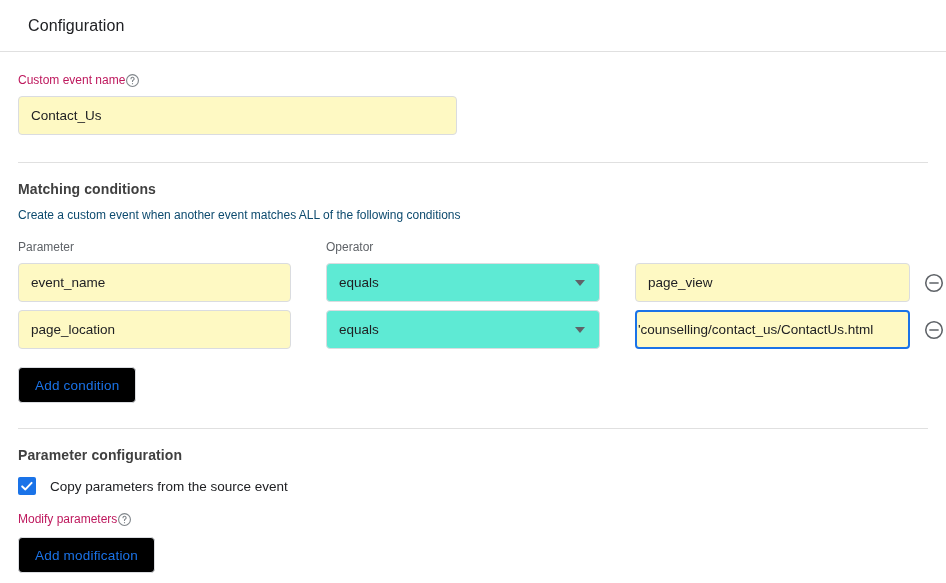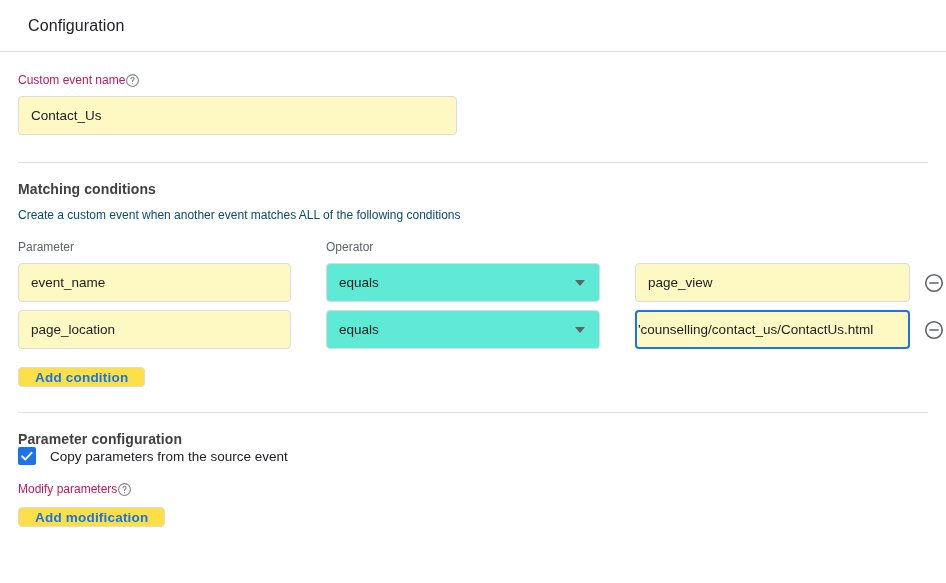--- a/index.html
+++ b/index.html
@@ -155,37 +155,38 @@
     flex: 0 0 auto;
     cursor: pointer;
   }
   .remove-btn svg { display: block; }
 
   
   .outline-btn {
     display: inline-flex;
     align-items: center;
     justify-content: center;
-    height: 20px;
+    height: 36px;
     padding: 0 16px;
     border: 1px solid #dadce0;
     border-radius: 4px;
-    background: #fde047;
+    background: #000000;
     color: #1a73e8;
     font-size: 13.5px;
-    font-weight: 700;
+    font-weight: 400;
     letter-spacing: .2px;
     cursor: pointer;
     font-family: "Liberation Sans", sans-serif;
   }
 
   
   .check-row {
     display: flex;
     align-items: center;
+    margin-top: 14px;
     gap: 14px;
   }
   .checkbox {
     width: 18px;
     height: 18px;
     background: #1a73e8;
     border-radius: 2px;
     flex: 0 0 auto;
     position: relative;
     cursor: pointer;

